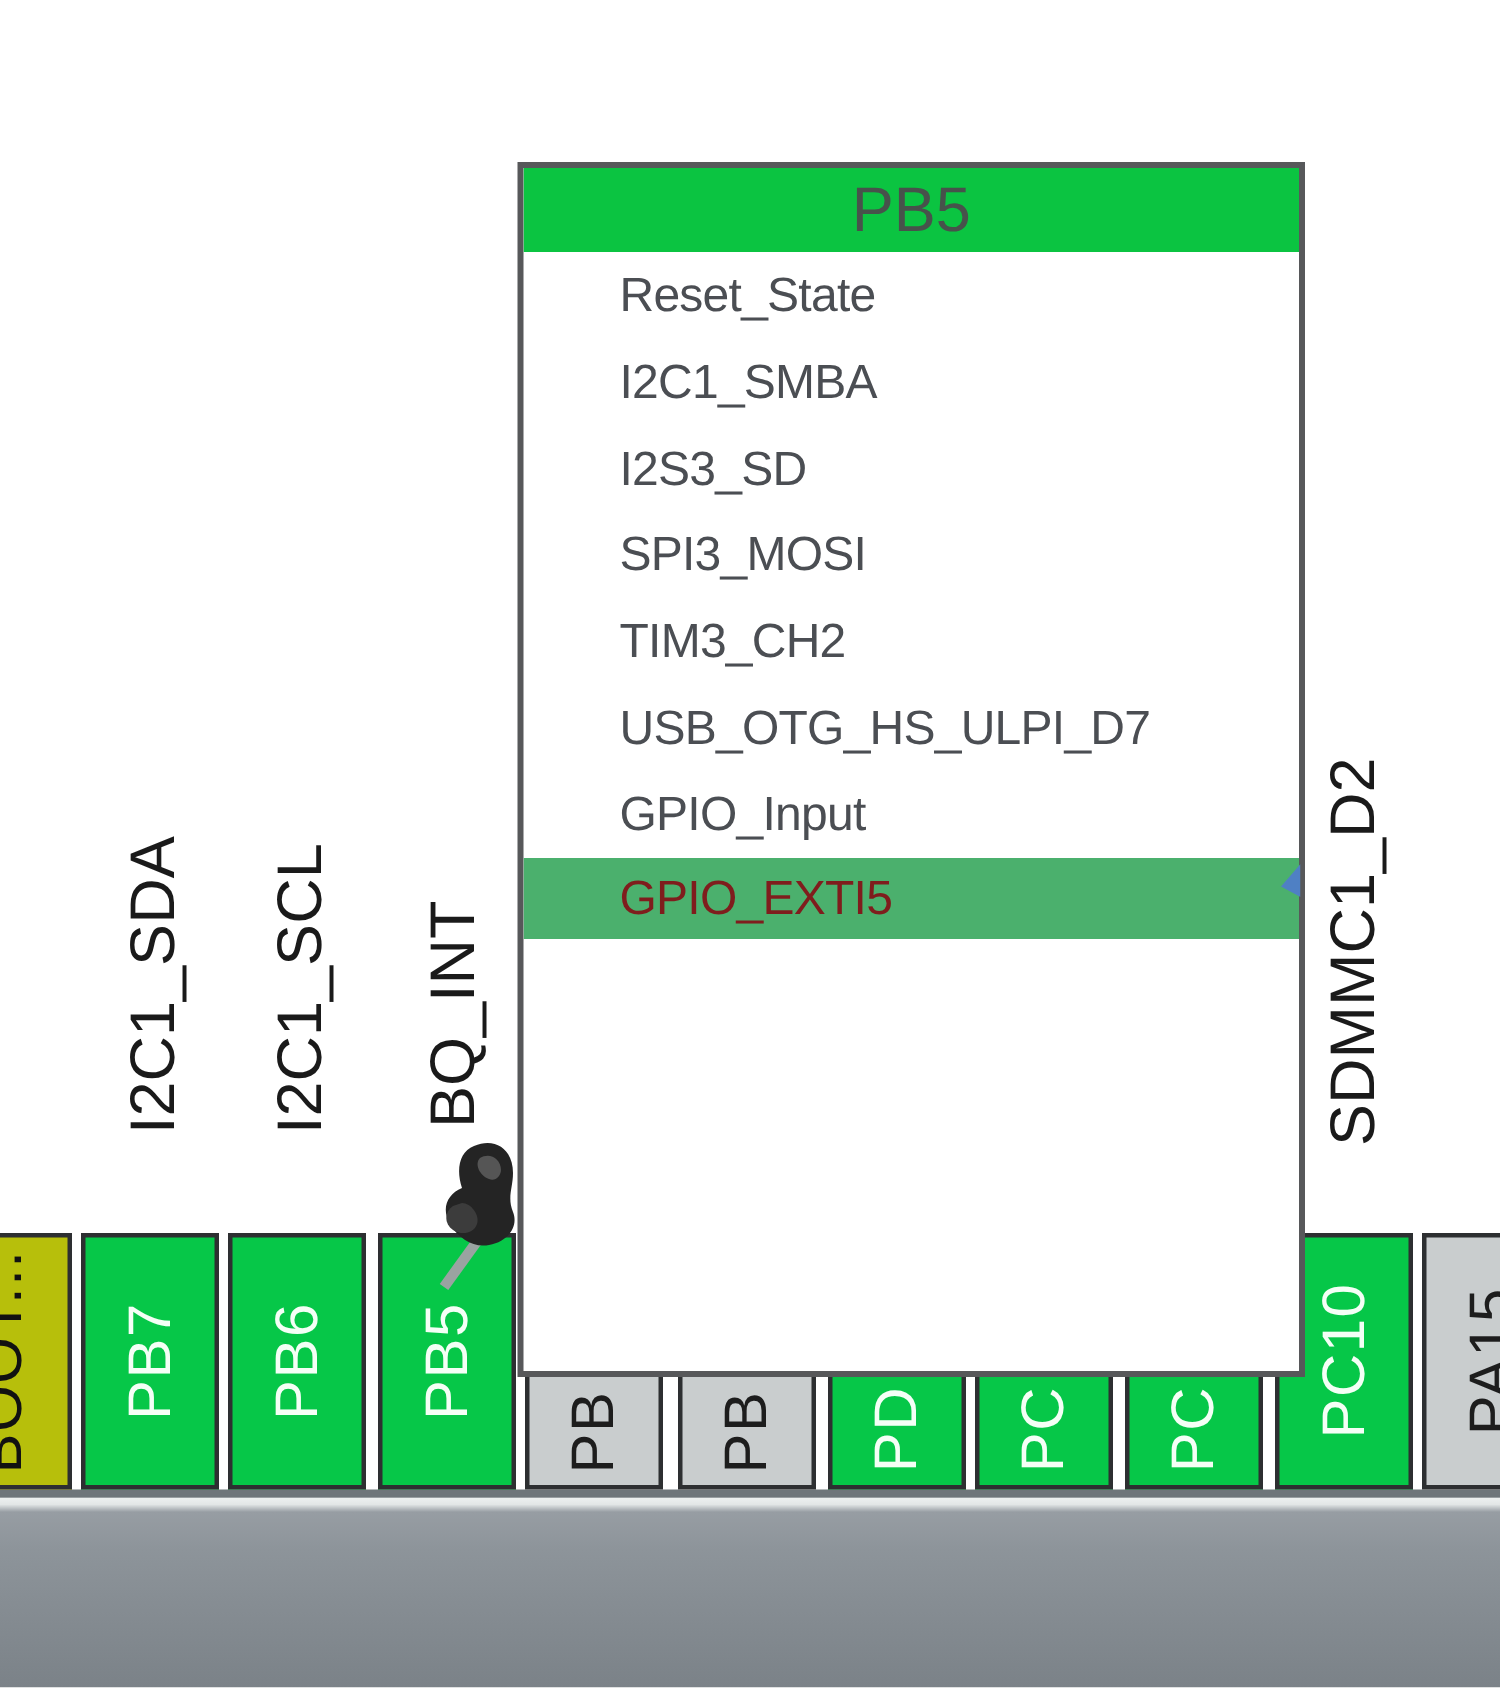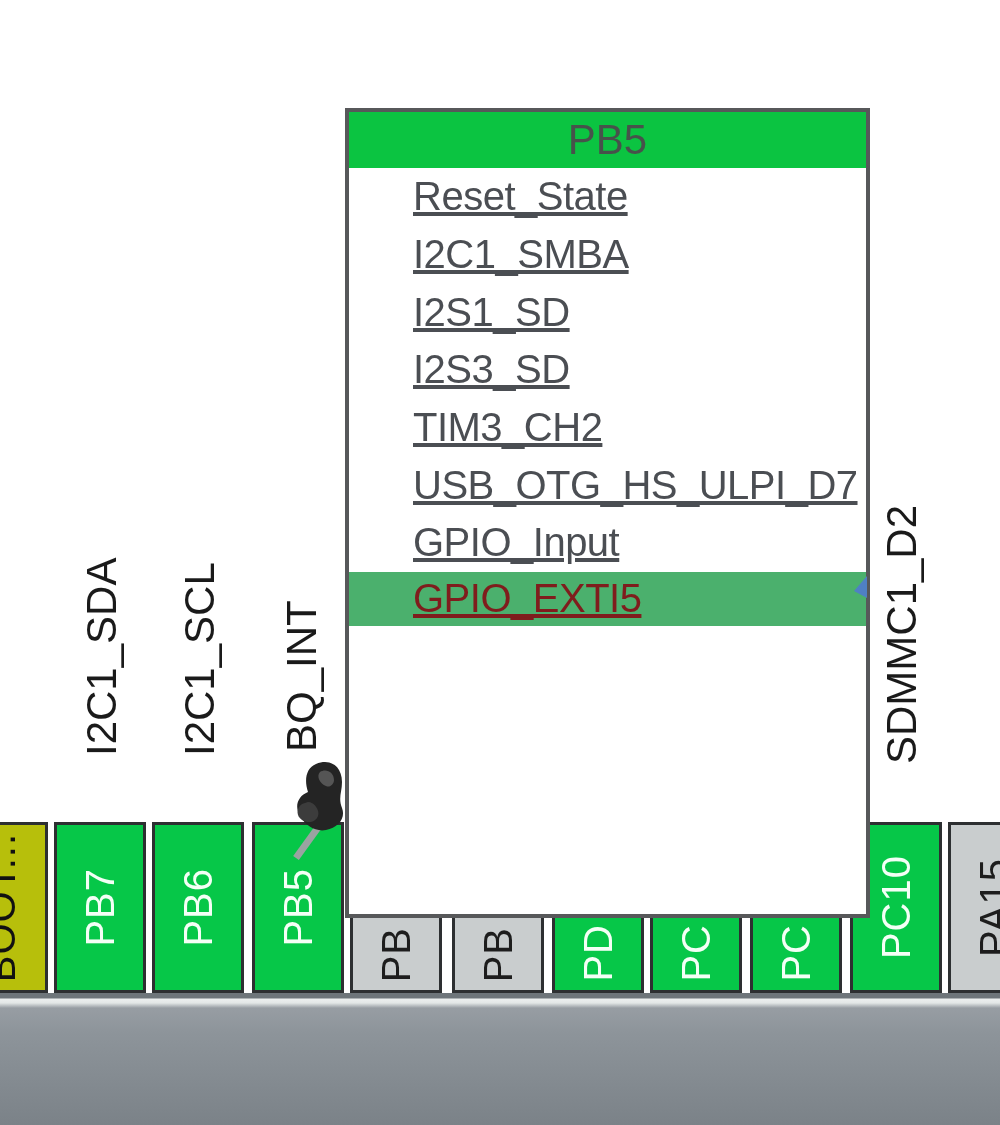--- a/index.html
+++ b/index.html
@@ -61,23 +61,22 @@
   .ctx-header {
     height:56px; background:#0bc441;
     display:flex; align-items:center; justify-content:center;
     font-size:42px; color:#47524b;
     flex:0 0 auto;
   }
   .ctx-item {
     height:57.7px; flex:0 0 auto;
     display:flex; align-items:center;
     padding-left:64px;
-    font-size:40px; letter-spacing:-0.5px; color:#4b4e53;
+    font-size:32px; letter-spacing:-0.5px; color:#4b4e53;
     white-space:nowrap;
-    text-decoration:underline;
   }
   .ctx-item.selected {
     background:#4bb06d; color:#7f1d1d;
     height:54px;
   }
 
   
   .pushpin { position:absolute; left:286px; top:756px; z-index:15; }
 
   
@@ -140,19 +139,19 @@
 <div class="blue-wedge">
   <svg width="13" height="22" viewBox="0 0 13 22">
     <path d="M0 15 L13 0 L13 22 Z" fill="#4f80c4"></path>
   </svg>
 </div>
 
 <div class="ctx-menu">
   <div class="ctx-header">PB5</div>
   <div class="ctx-item">Reset_State</div>
   <div class="ctx-item">I2C1_SMBA</div>
-  <div class="ctx-item">I2S1_SD</div>
   <div class="ctx-item">I2S3_SD</div>
+  <div class="ctx-item">SPI3_MOSI</div>
   <div class="ctx-item">TIM3_CH2</div>
   <div class="ctx-item">USB_OTG_HS_ULPI_D7</div>
   <div class="ctx-item">GPIO_Input</div>
   <div class="ctx-item selected">GPIO_EXTI5</div>
 </div>
 
 </body></html>

